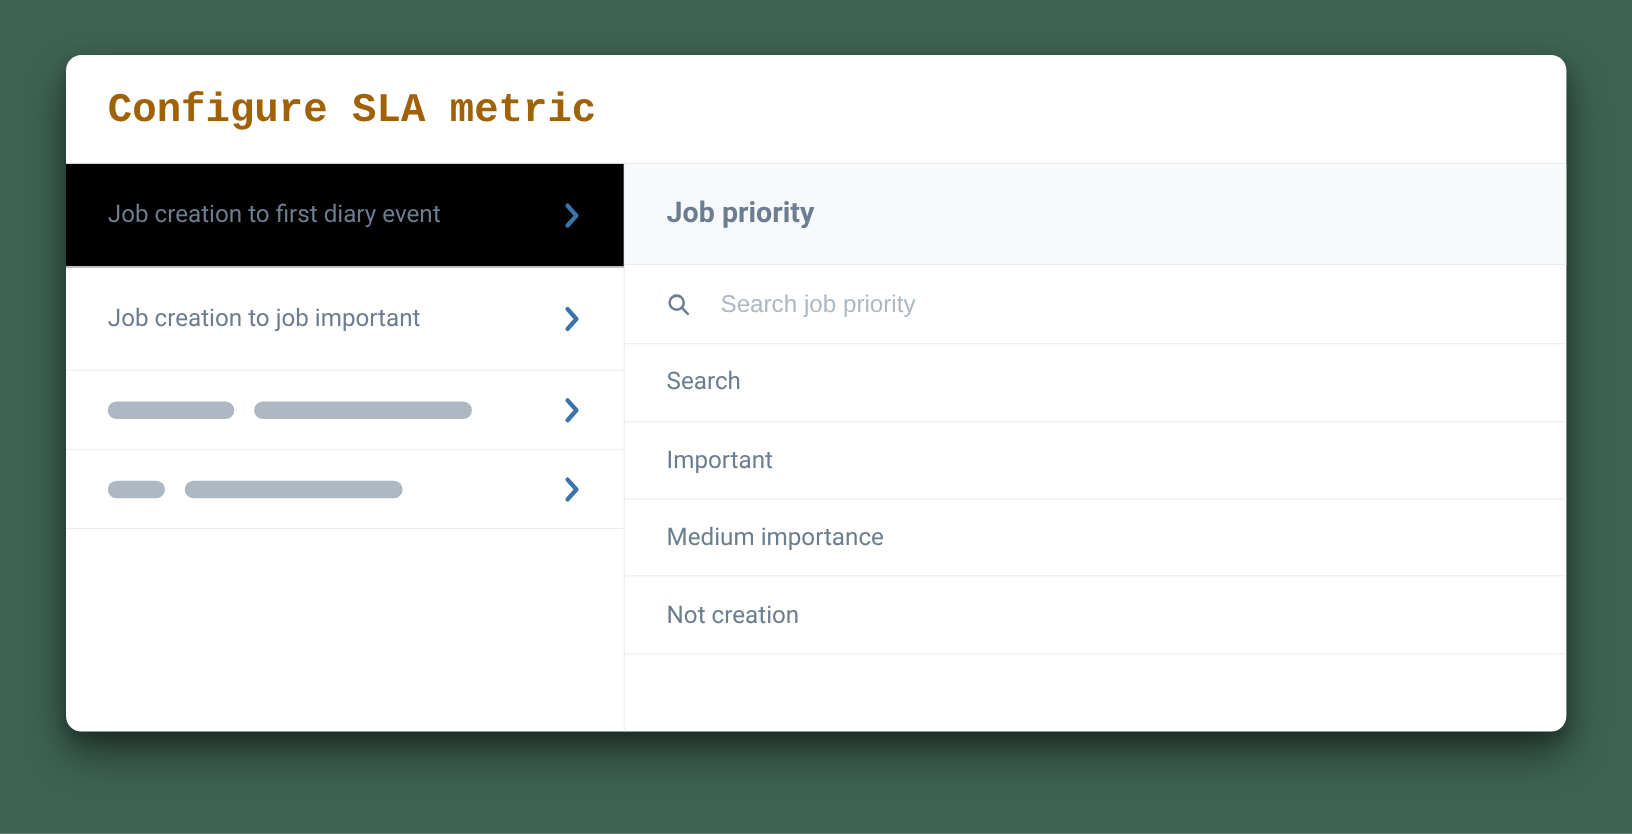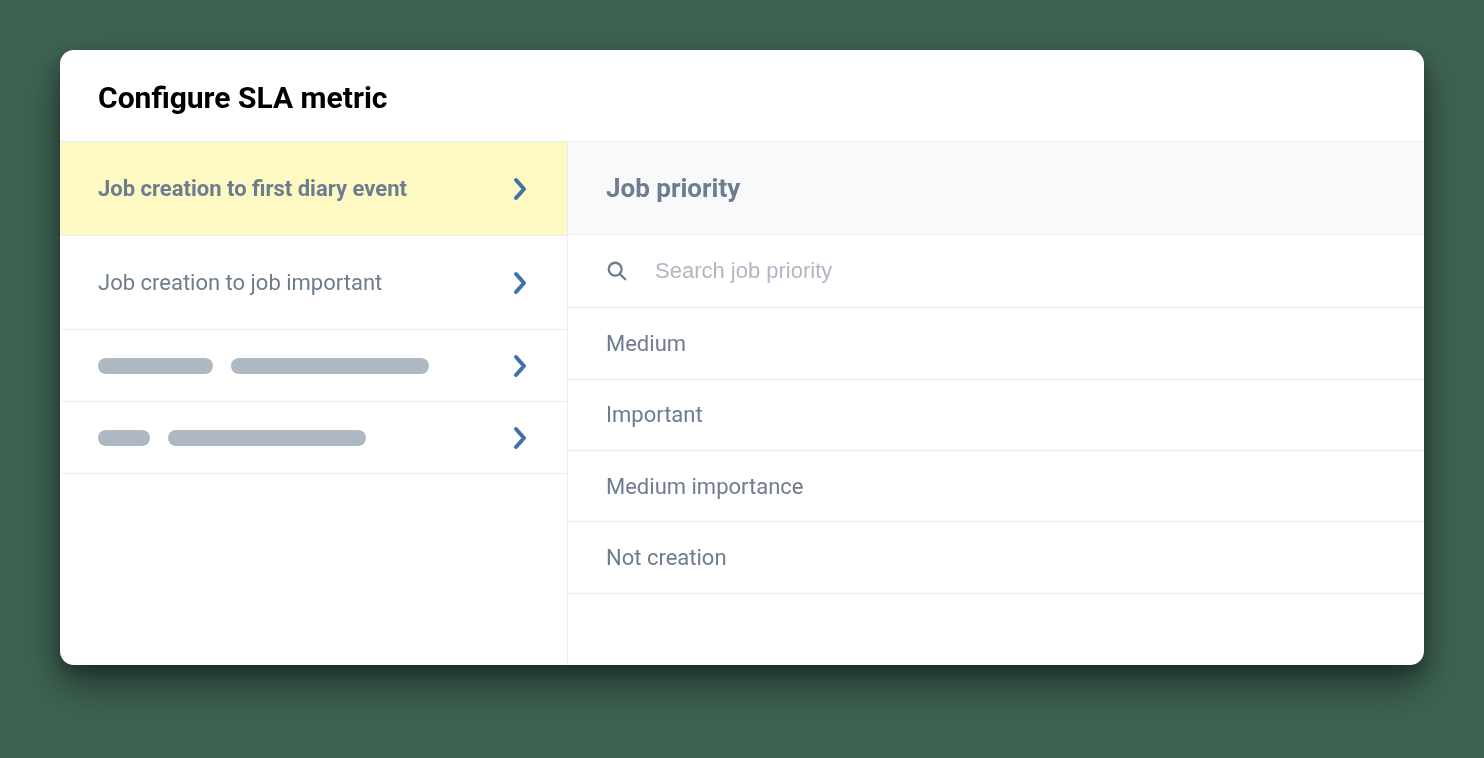--- a/index.html
+++ b/index.html
@@ -25,23 +25,24 @@
       box-shadow: 0 20px 40px rgba(0,0,0,0.45), 0 8px 16px rgba(0,0,0,0.25);
       overflow: hidden;
       display: flex;
       flex-direction: column;
     }
     .panel-header {
       padding: 30px 38px 26px 38px;
       border-bottom: 1px solid #e9edf1;
     }
     .panel-title {
-      font-size: 30px;
+      font-size: 37px;
       font-weight: 700;
-      color: #000000;
+      color: #a16207;
+      font-family: Liberation Mono, monospace;
     }
     .panel-body {
       display: flex;
       flex: 1;
       min-height: 0;
     }
     .left-col {
       width: 508px;
       border-right: 1px solid #e9edf1;
       display: flex;
@@ -55,22 +56,21 @@
     .metric-row {
       display: flex;
       align-items: center;
       justify-content: space-between;
       padding: 0 38px;
       height: 94px;
       border-bottom: 1px solid #e9edf1;
       cursor: pointer;
     }
     .metric-row.selected {
-      background: #fef9c3;
-      font-weight: bold;
+      background: #000000;
     }
     .metric-label {
       font-size: 22px;
       color: #6b7d8f;
     }
     .metric-placeholder {
       display: flex;
       gap: 18px;
       align-items: center;
     }
@@ -204,21 +204,21 @@
         <span class="search-icon">
           <svg viewBox="0 0 24 24" fill="none">
             <circle cx="10" cy="10" r="7" stroke="#6b7d8f" stroke-width="2.5"></circle>
             <line x1="15.5" y1="15.5" x2="21" y2="21" stroke="#6b7d8f" stroke-width="2.5" stroke-linecap="round"></line>
           </svg>
         </span>
         <input type="text" class="search-input" placeholder="Search job priority" style="">
       </div>
 
       <div class="priority-row">
-        <span>Medium</span>
+        <span>Search</span>
       </div>
       <div class="priority-row">
         <span>Important</span>
       </div>
       <div class="priority-row">
         <span>Medium importance</span>
       </div>
       <div class="priority-row">
         <span>Not creation</span>
       </div>

